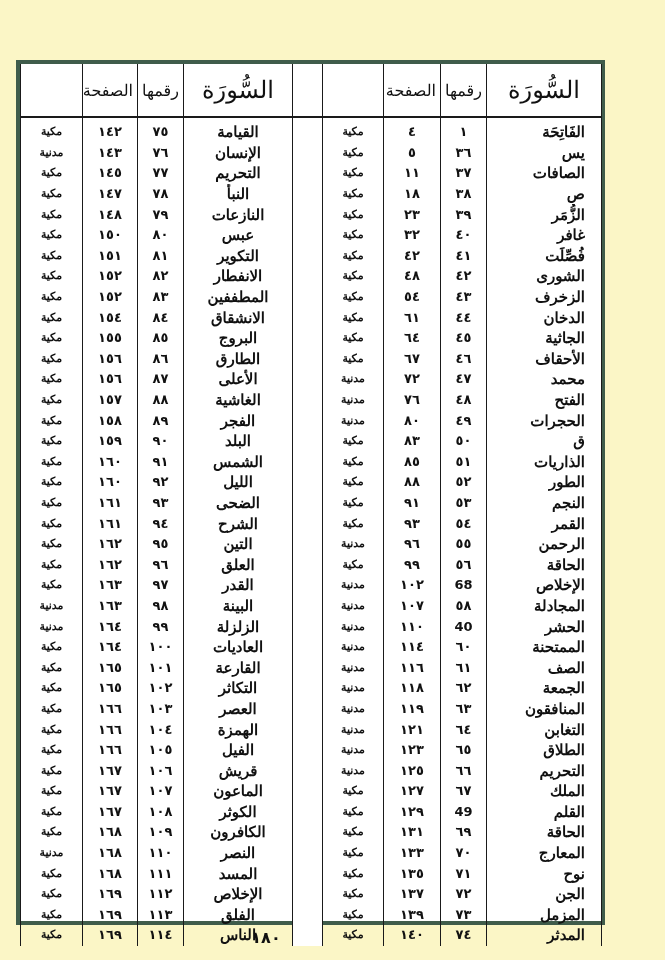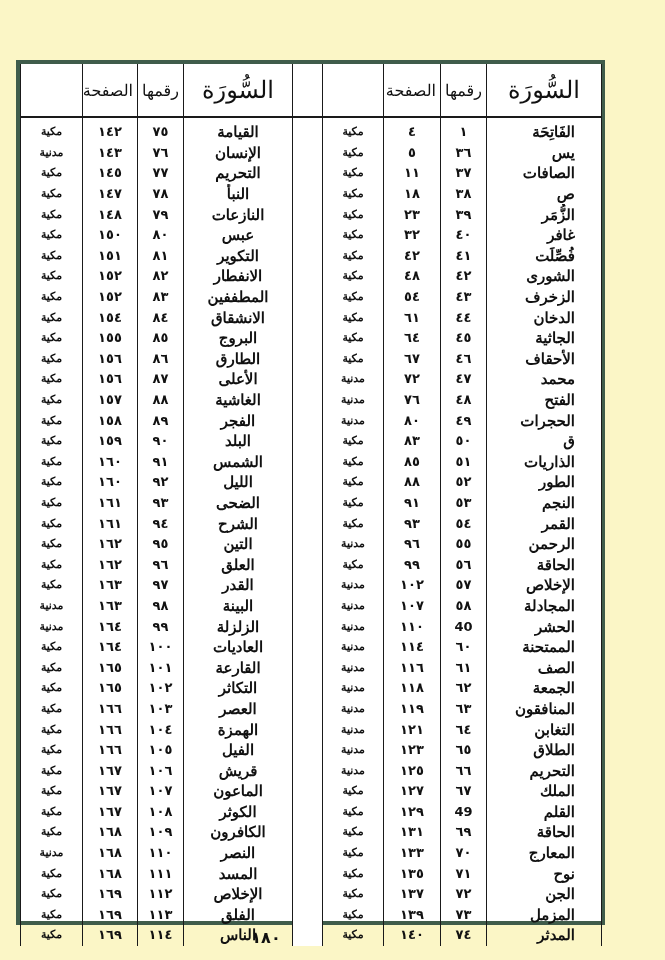--- a/index.html
+++ b/index.html
@@ -49,21 +49,21 @@
       margin-left: 43px;
     }
     thead th.h-name { font-size: 24px; }
     tbody td { height: 20.6px; line-height: 20px; }
     td.name {
       text-align: center;
       font-family: "DejaVu Serif", serif;
       font-size: 15px;
       font-weight: bold;
     }
-    td.name.right-aligned { text-align: right; padding-right: 26px; }
+    td.name.right-aligned { text-align: right; padding-right: 16px; }
     td.num, td.page {
       text-align: center;
       font-family: "DejaVu Sans", sans-serif;
       font-size: 13px;
       font-weight: bold;
     }
     td.type {
       text-align: center;
       font-family: "DejaVu Serif", serif;
       font-size: 11px;
@@ -349,21 +349,21 @@
           <td class="page">٩٩</td>
           <td class="type">مكية</td>
           <td class="gap"></td>
           <td class="name">العلق</td>
           <td class="num">٩٦</td>
           <td class="page">١٦٢</td>
           <td class="type">مكية</td>
         </tr>
         <tr>
           <td class="name right-aligned">الإخلاص</td>
-          <td class="num">٥٧</td>
+          <td class="num">68</td>
           <td class="page">١٠٢</td>
           <td class="type">مدنية</td>
           <td class="gap"></td>
           <td class="name">القدر</td>
           <td class="num">٩٧</td>
           <td class="page">١٦٣</td>
           <td class="type">مكية</td>
         </tr>
         <tr>
           <td class="name right-aligned">المجادلة</td>

